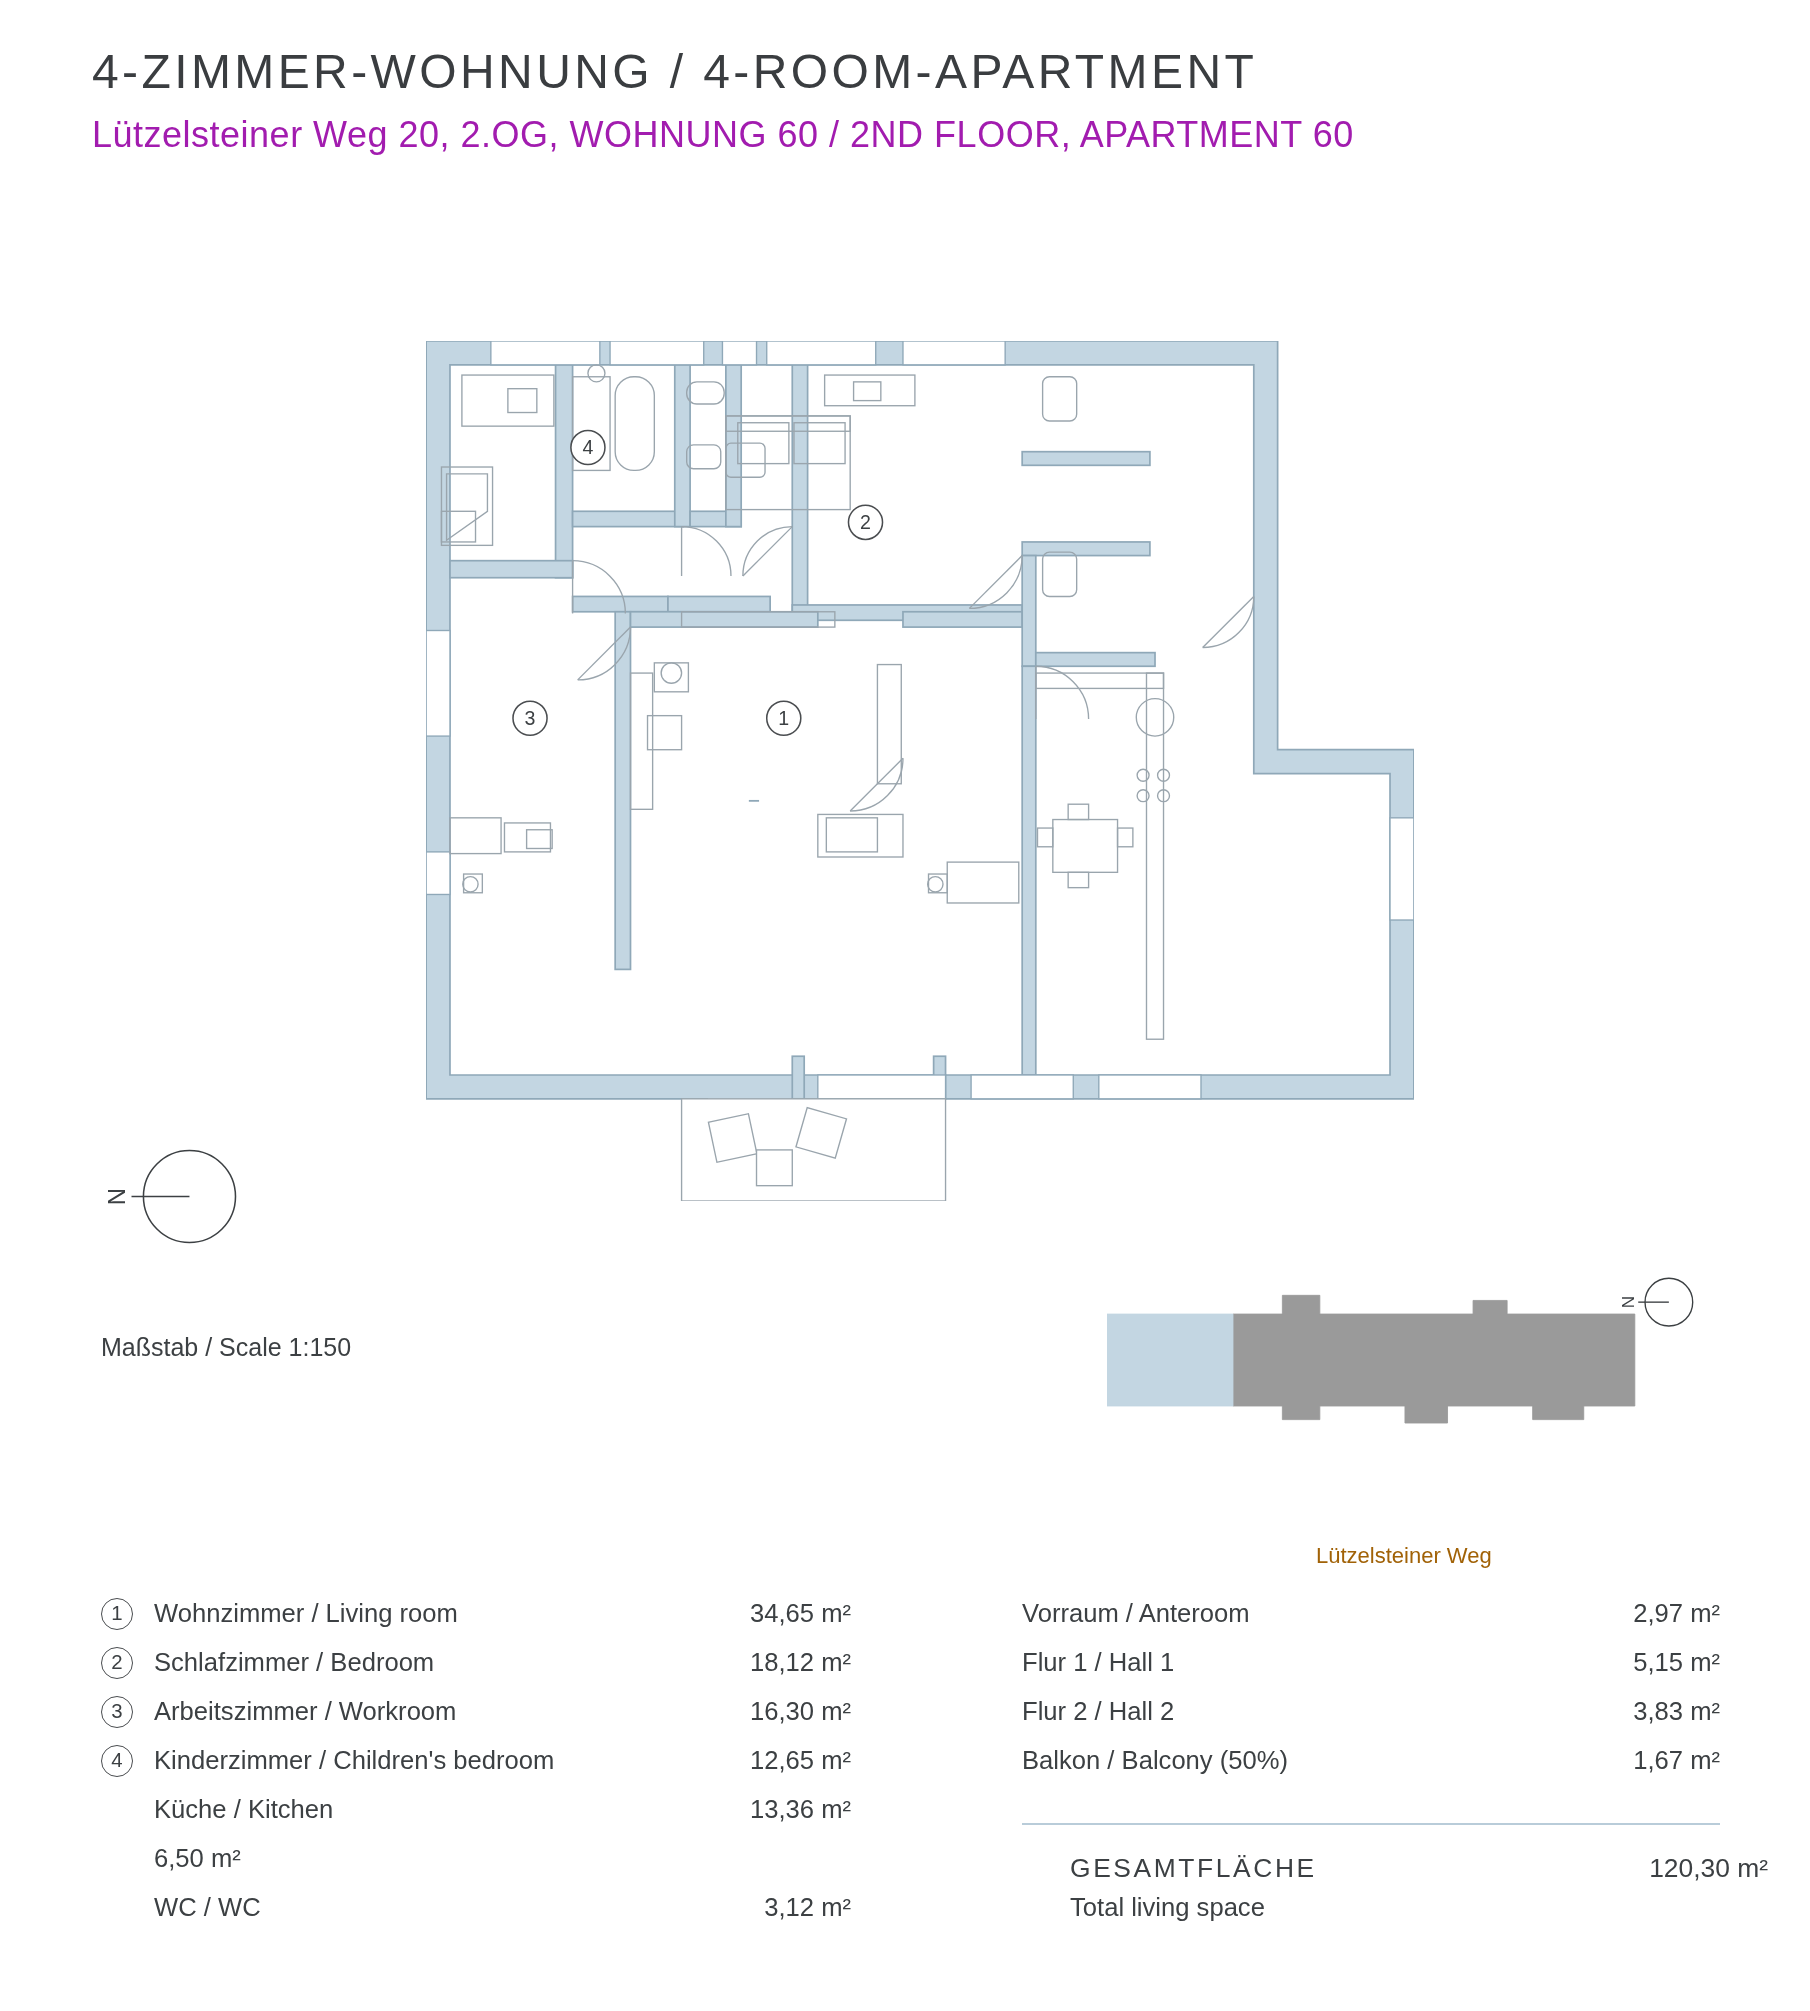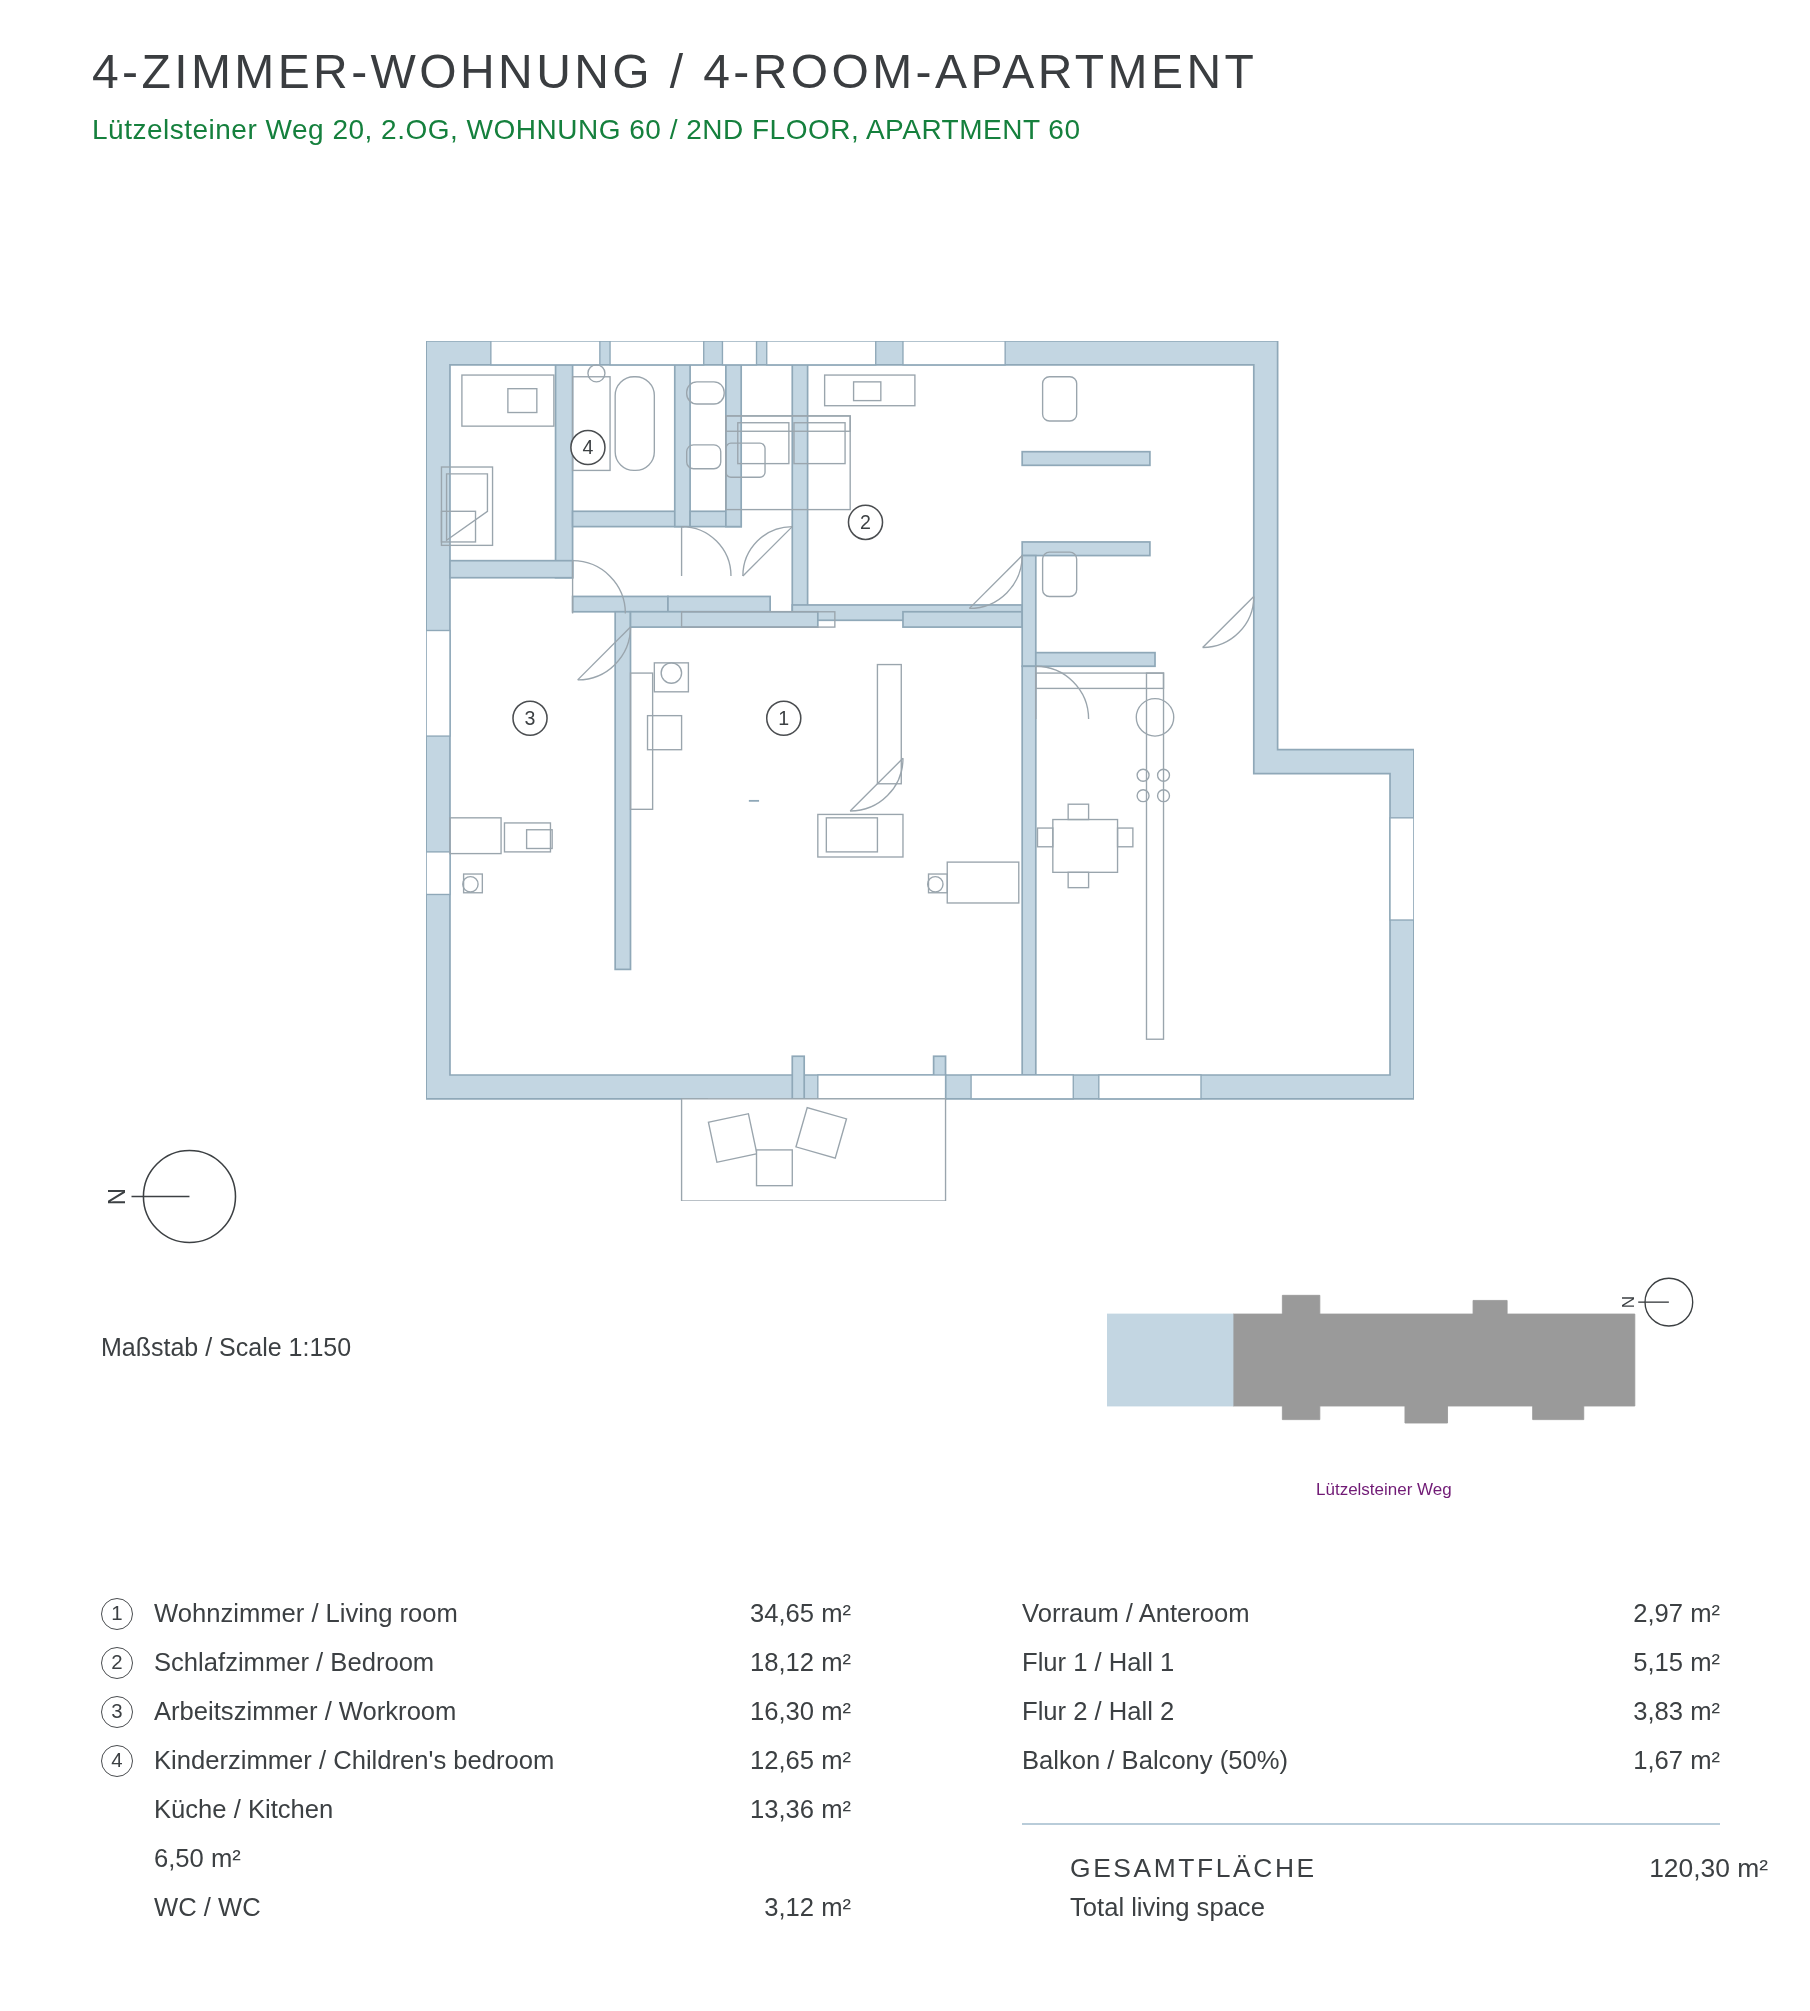--- a/index.html
+++ b/index.html
@@ -25,23 +25,23 @@
   }
   #title {
     font-size: 48px;
     letter-spacing: 3.4px;
     font-weight: 400;
     color: #3a3d40;
     white-space: nowrap;
   }
   #subtitle {
     margin-top: 15.3px;
-    font-size: 28px;
+    font-size: 36px;
     letter-spacing: 0.5px;
-    color: #15803d;
+    color: #a21caf;
     white-space: nowrap;
   }
 
   
   #plan-wrap {
     position: absolute;
     left: 426px;
     top: 341px;
     width: 988px;
     height: 860px;
@@ -71,23 +71,23 @@
   #keymap {
     position: absolute;
     left: 1107px;
     top: 1261px;
     width: 647px;
     height: 290px;
   }
   #keymap-caption {
     position: absolute;
     left: 1316px;
-    top: 1480px;
-    font-size: 17px;
-    color: #701a75;
+    top: 1543px;
+    font-size: 22px;
+    color: #a16207;
     white-space: nowrap;
   }
 
   
   #legend-left {
     position: absolute;
     left: 101px;
     top: 1589px;
     width: 750px;
   }

